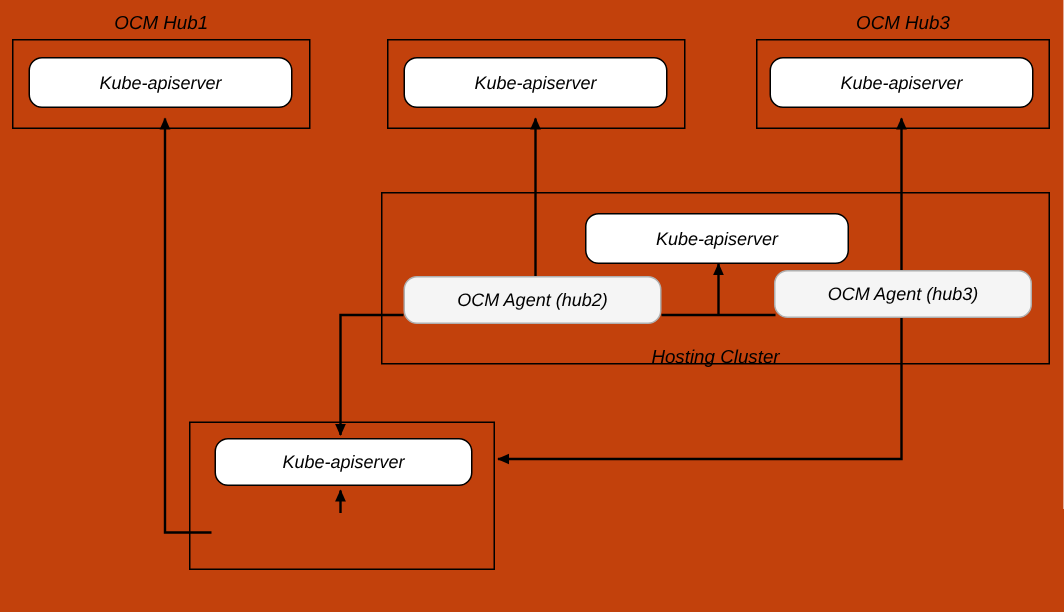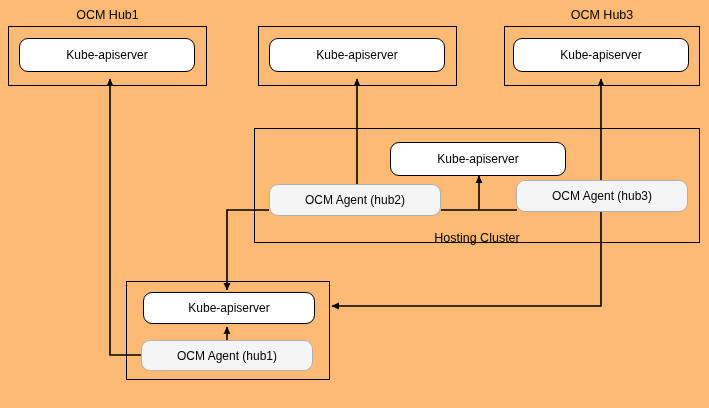--- a/index.html
+++ b/index.html
@@ -4,23 +4,24 @@
 <style>
   html, body {
     margin: 0;
     padding: 0;
     background: #ffffff;
   }
   #canvas {
     position: relative;
     width: 709px;
     height: 408px;
-    background: #fdba74;
+    background: #c2410c;
     font-family: "Liberation Sans", sans-serif;
     overflow: hidden;
+    font-style: italic;
   }
   svg#wires {
     position: absolute;
     left: 0;
     top: 0;
     width: 709px;
     height: 408px;
     pointer-events: none;
   }
   .grp-label {
@@ -104,15 +105,14 @@
   <div class="node api" style="left:513px; top:38px; width:176px; height:34px;">Kube-apiserver</div>
 
   <div class="node api" style="left:390px; top:142px; width:176px; height:34px;">Kube-apiserver</div>
 
   <div class="node agent" style="left:269px; top:184px; width:172px; height:32px;">OCM Agent (hub2)</div>
 
   <div class="node agent" style="left:516px; top:180px; width:172px; height:32px;">OCM Agent (hub3)</div>
 
   <div class="node api" style="left:143px; top:292px; width:172px; height:32px;">Kube-apiserver</div>
 
-  <div class="node agent" style="left:141px; top:340px; width:172px; height:31px;">OCM Agent (hub1)</div>
 
 </div>
 
 </body></html>

